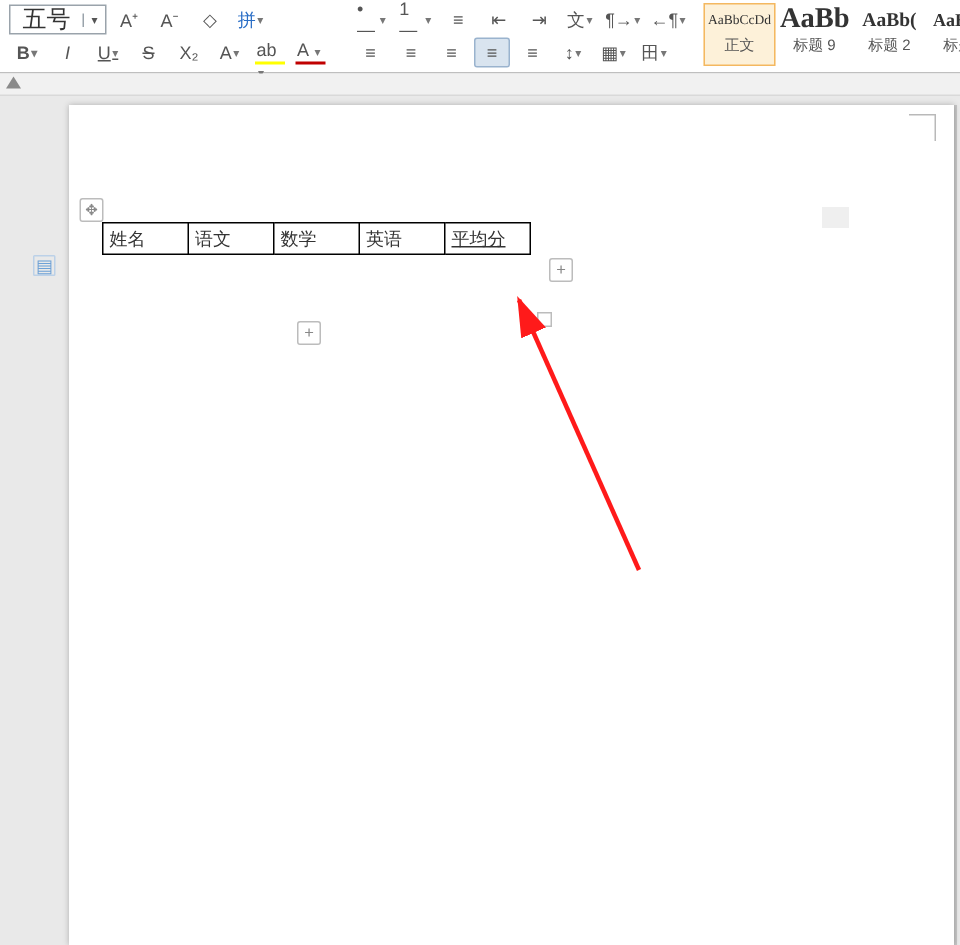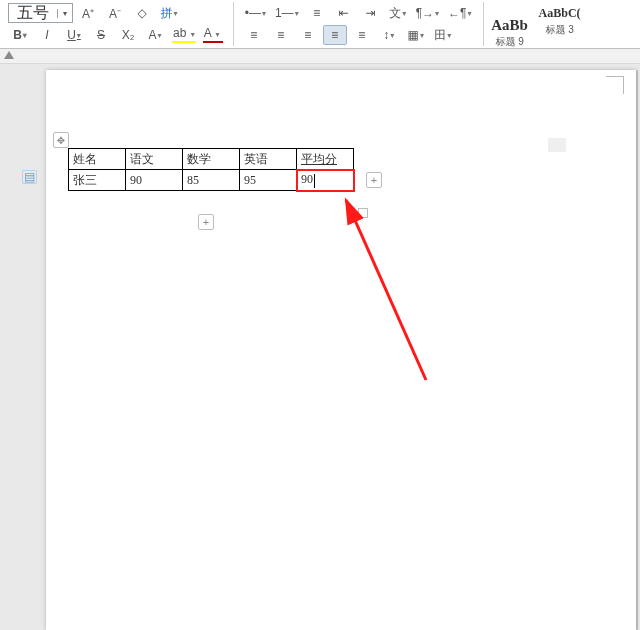--- a/index.html
+++ b/index.html
@@ -106,23 +106,31 @@
       <span class="btn">≡</span>
       <span class="btn drop">↕</span>
       <span class="btn drop">▦</span>
       <span class="btn drop">田</span>
     </div>
   </div>
 
   <div class="sep"></div>
 
   <div class="styles-gallery">
+    <div class="style-item active">
+      <div class="preview" style="font-size:9px;">AaBbCcDd</div>
+      <div class="label">正文</div>
+    </div>
     <div class="style-item">
-      <div class="preview" style="font-size:15px;font-weight:bold;margin-top:12px;">AaBb</div>
+      <div class="preview" style="font-size:19px;font-weight:bold;">AaBb</div>
       <div class="label">标题 9</div>
+    </div>
+    <div class="style-item">
+      <div class="preview" style="font-size:13px;font-weight:bold;">AaBb(</div>
+      <div class="label">标题 2</div>
     </div>
     <div class="style-item">
       <div class="preview" style="font-size:12px;font-weight:bold;">AaBbC(</div>
       <div class="label">标题 3</div>
     </div>
 
   </div>
 </div>
 
 <div class="ruler-bar">
@@ -146,29 +154,20 @@
     <div class="tbl-wrap">
       <table class="tbl">
         <tbody>
             <tr>
           <th class="c-name">姓名</th>
           <th class="c-sub">语文</th>
           <th class="c-sub">数学</th>
           <th class="c-sub">英语</th>
           <th class="c-avg">平均分</th>
         </tr>
-        <tr>
-          <td>张三</td>
-          <td>90</td>
-          <td>85</td>
-          <td>95</td>
-          <td class="highlight">
-            <span>90</span><span class="caret"></span>
-          </td>
-        </tr>
       </tbody>
         </table>
 
       <div class="plus-btn" style="left:298px;top:24px;">
           <span>+</span>
         </div>
       <div class="plus-btn" style="left:130px;top:66px;">
           <span>+</span>
         </div>
       <div class="resize-handle" style="left:290px;top:60px;"></div>

